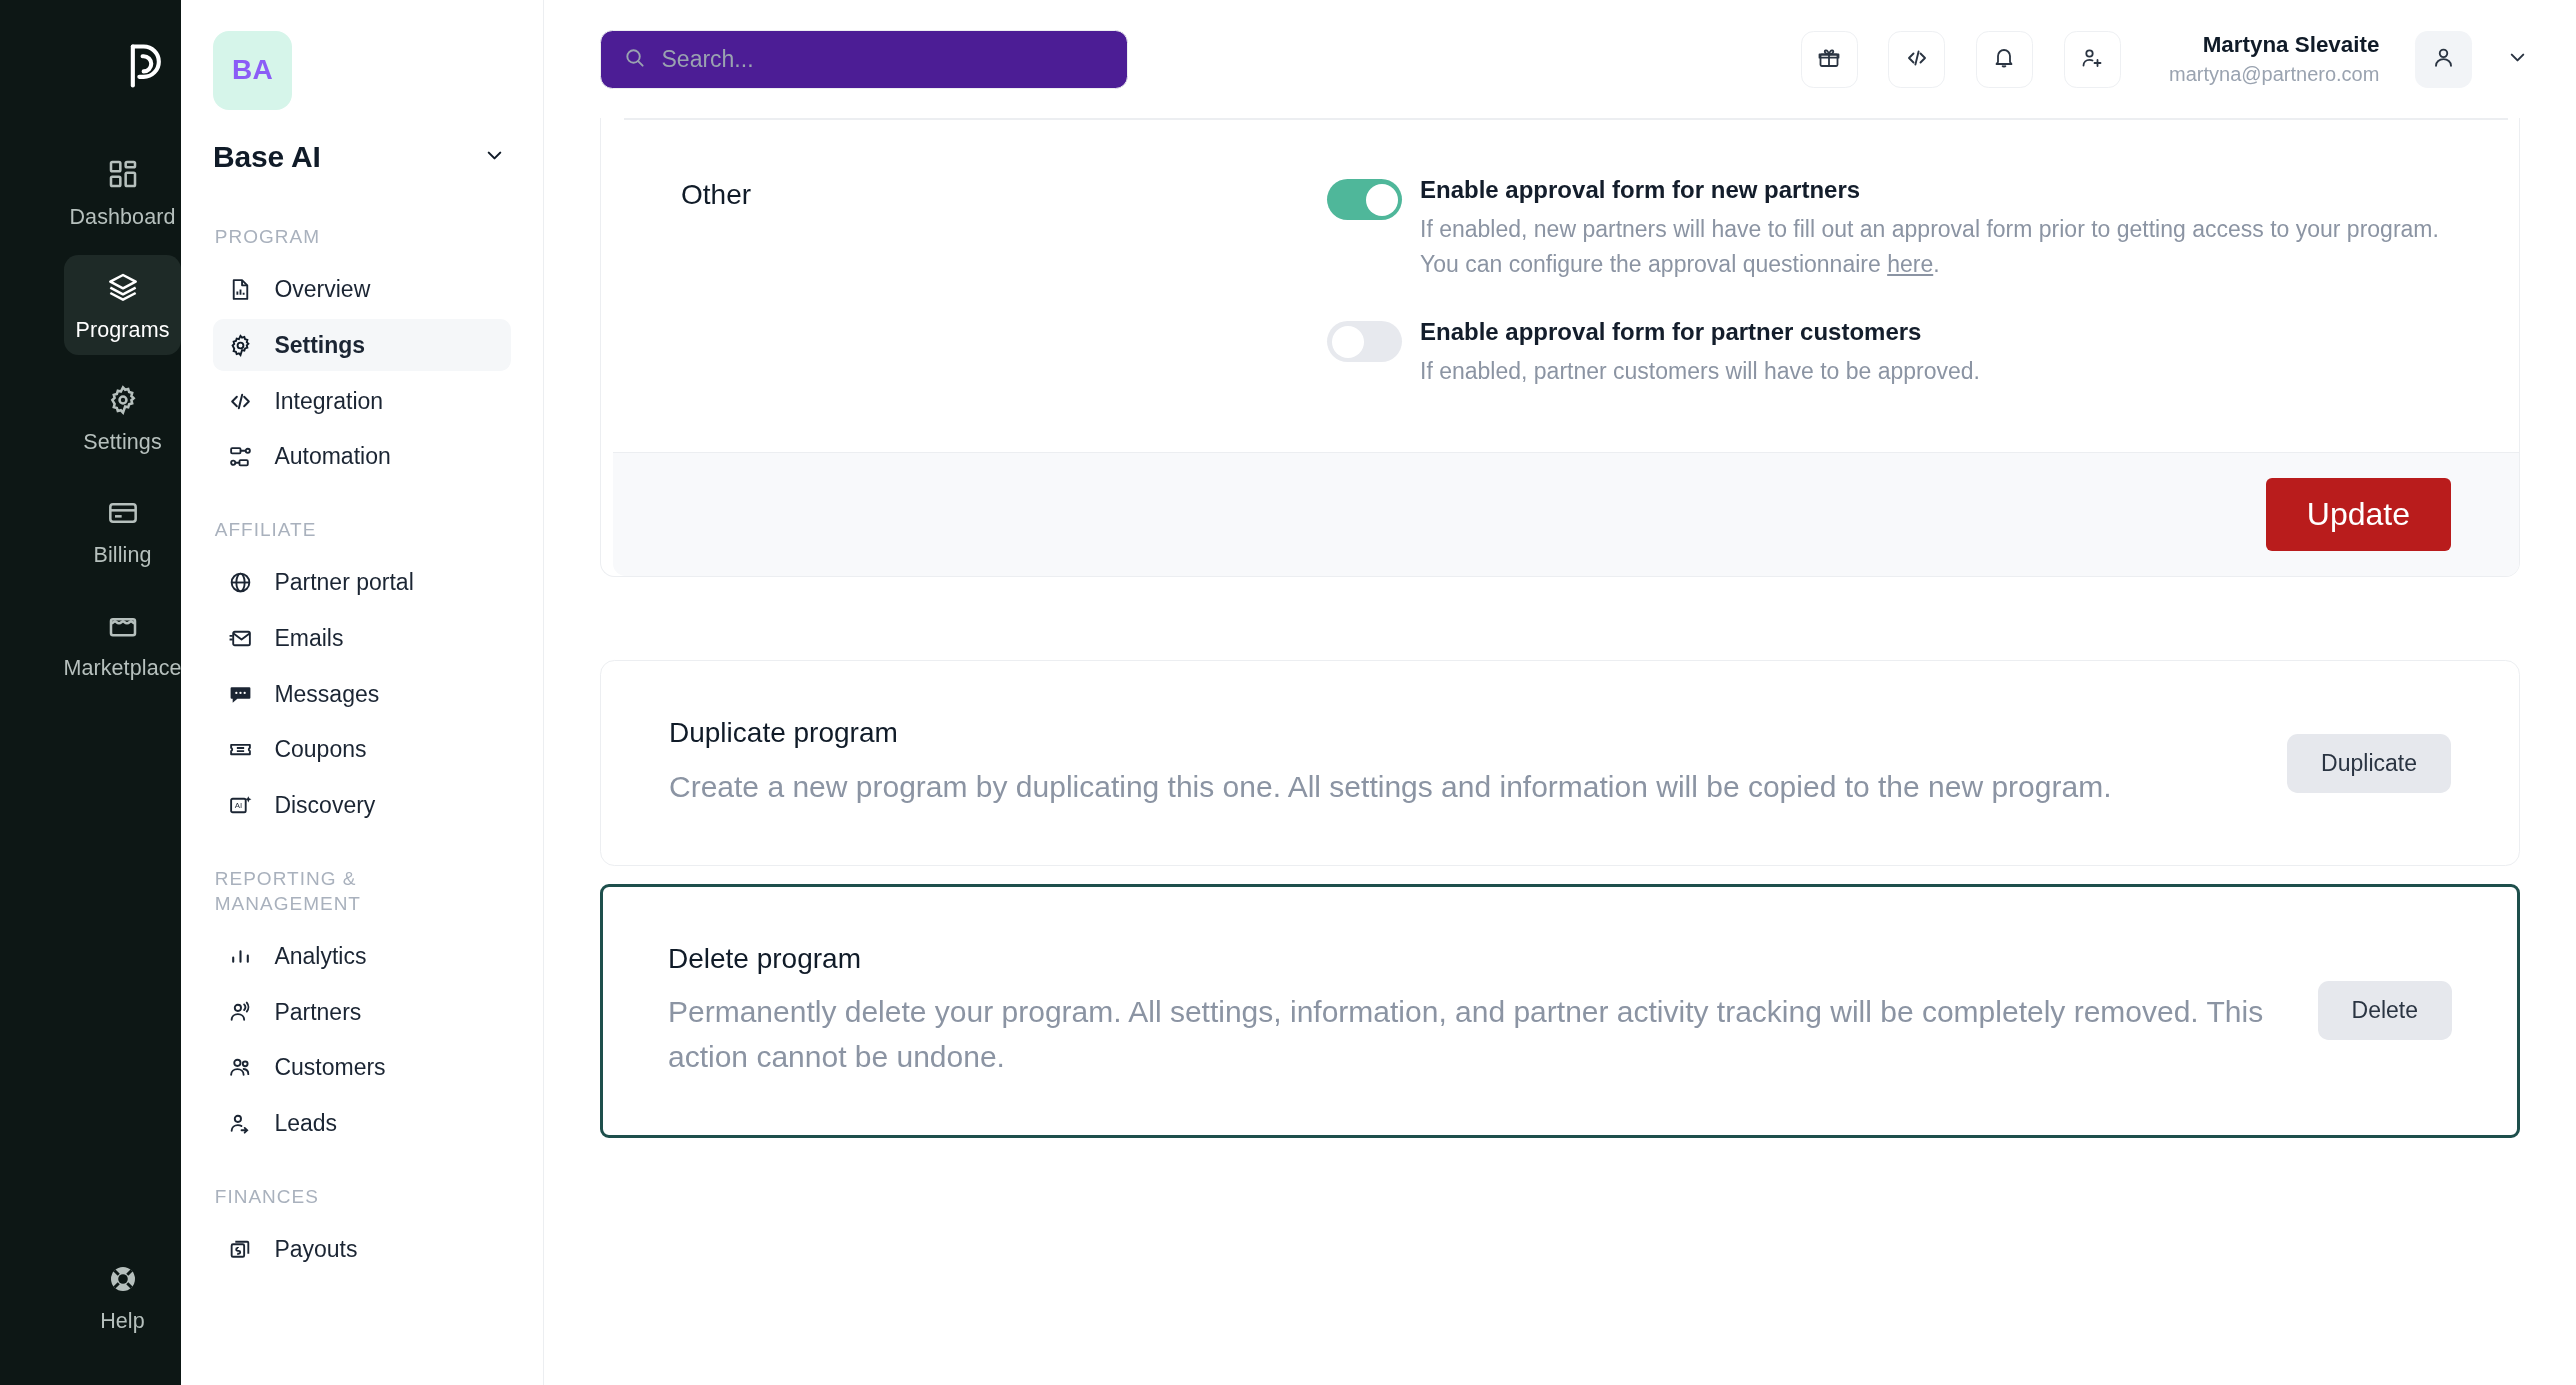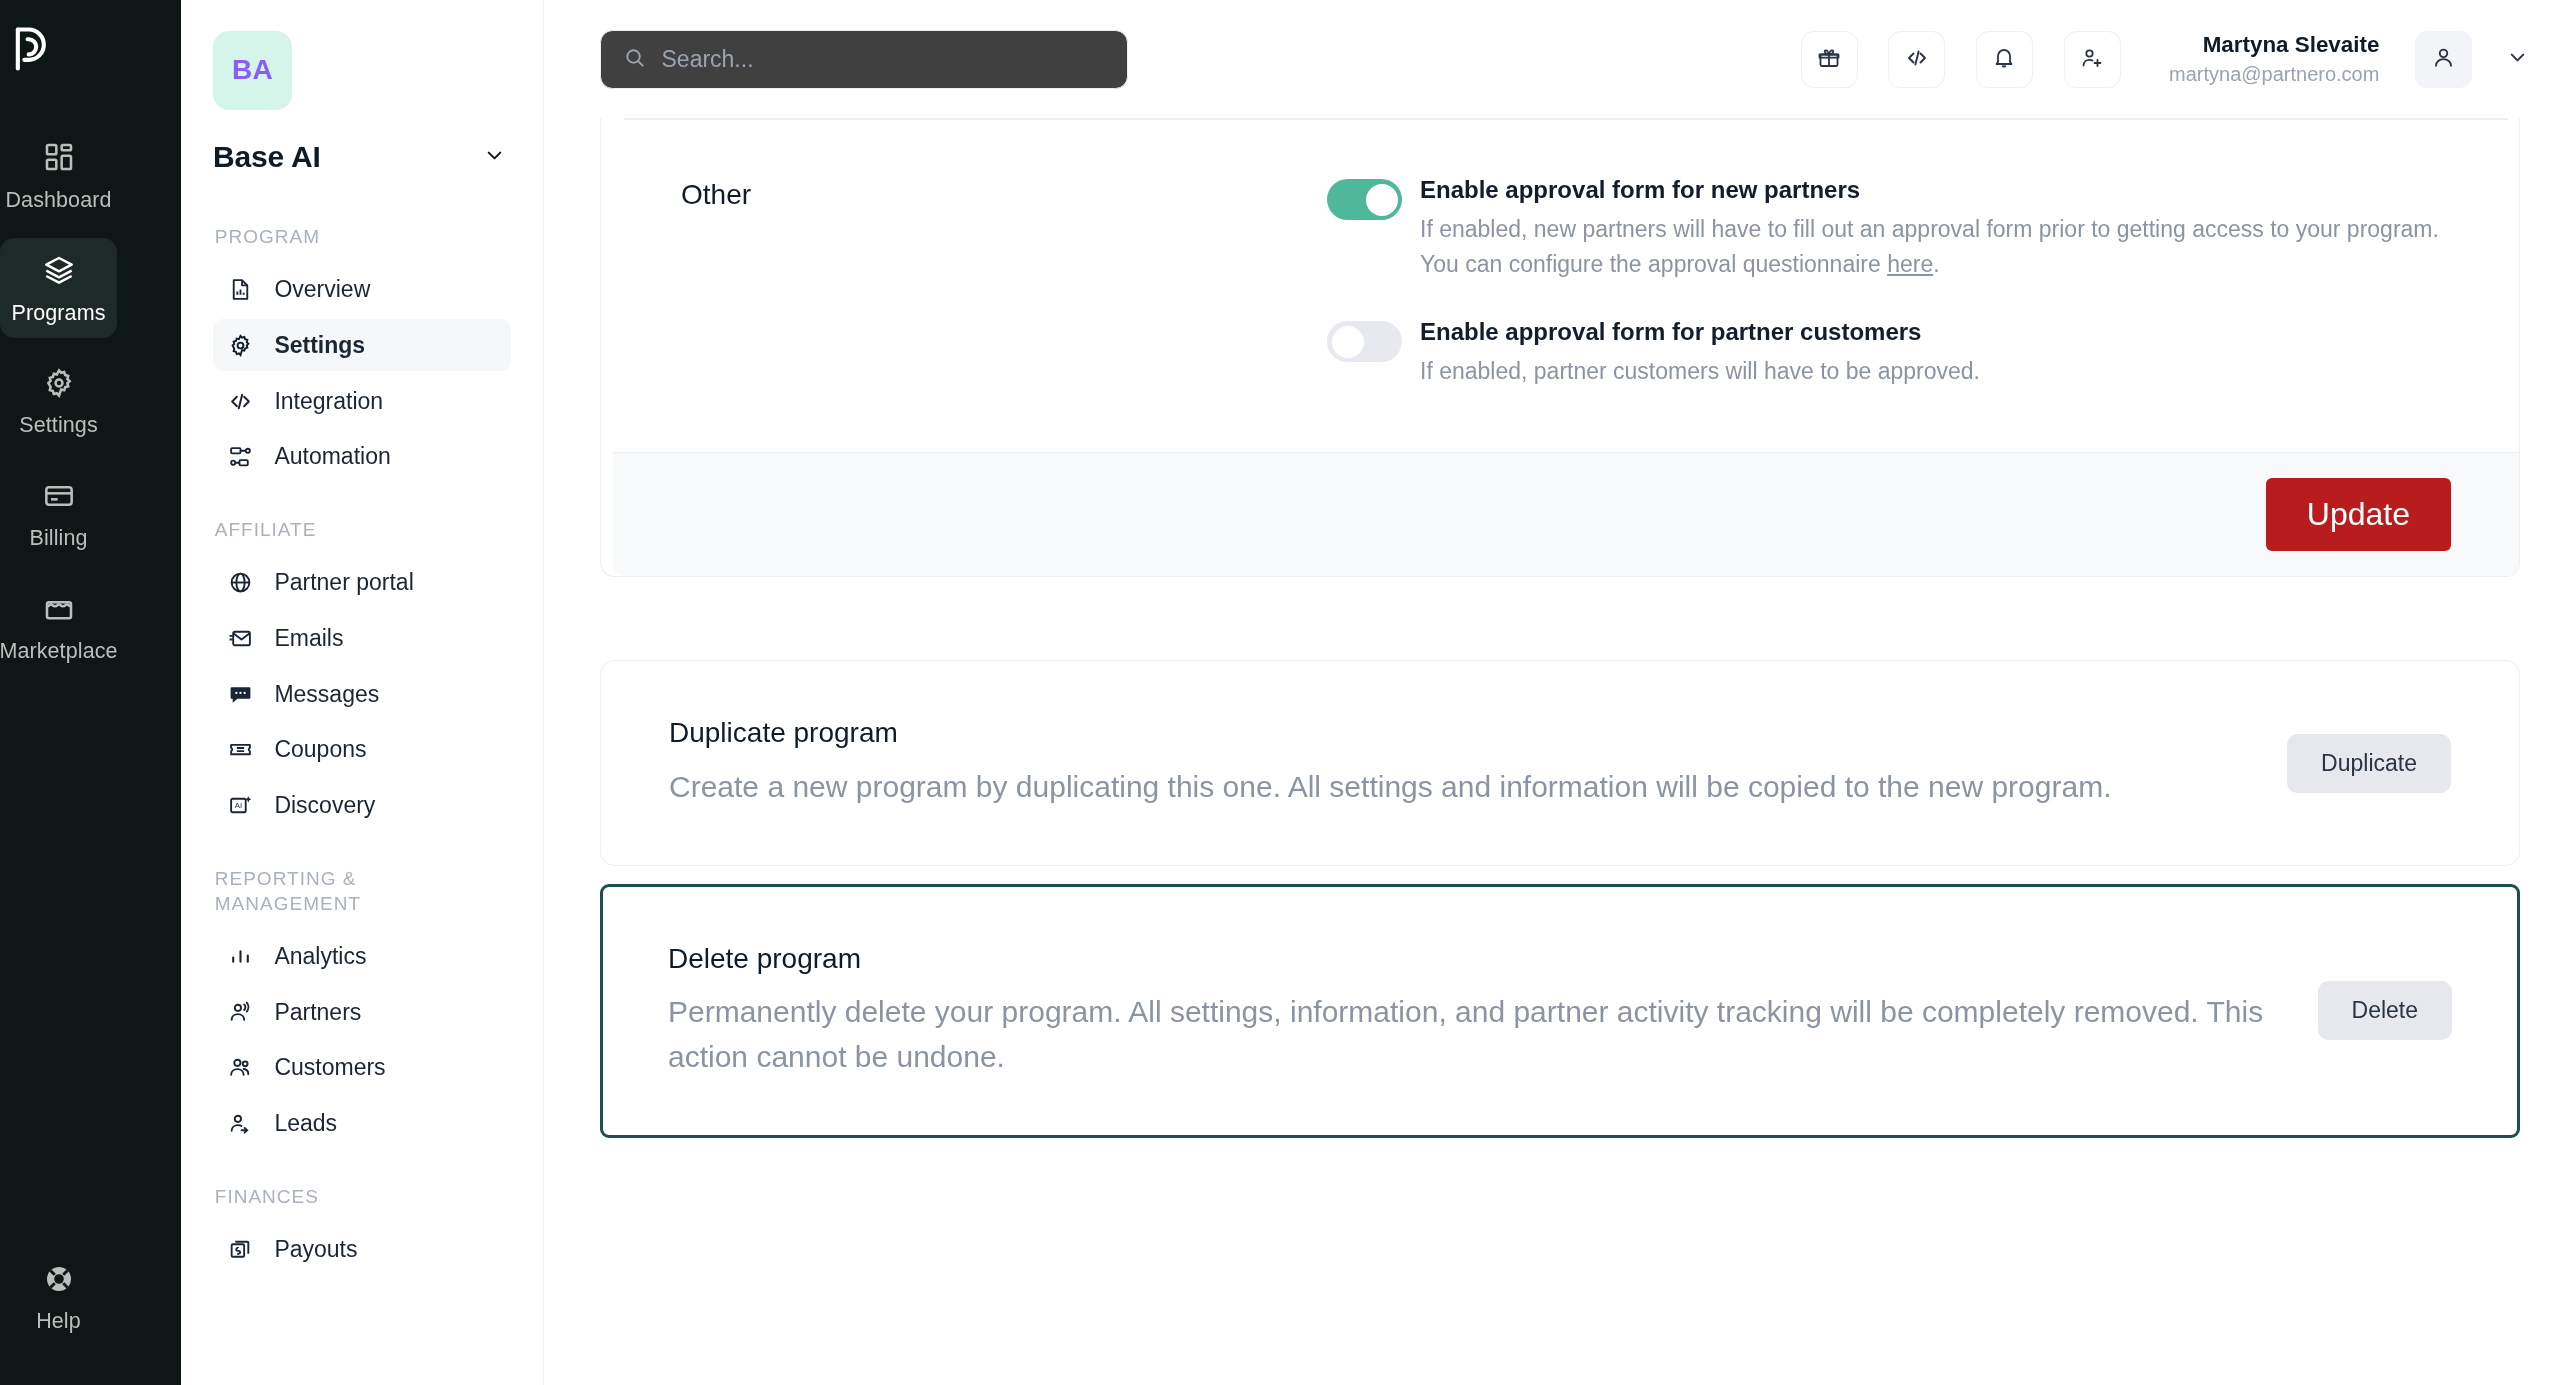--- a/index.html
+++ b/index.html
@@ -9,22 +9,22 @@
     font-family: "Liberation Sans", sans-serif;
     background: #ffffff;
     overflow: hidden;
   }
   .app { display: flex; width: 2576px; height: 1386px; }
 
   
   .rail {
     width: 181px; flex: 0 0 181px; height: 1386px;
     background: #0d1715;
-    display: flex; flex-direction: column; align-items: flex-start;
-    padding-top: 16px;
+    display: flex; flex-direction: column; align-items: flex-end;
+    padding-top: 33px;
   }
   .brand-logo { width: 66px; height: 66px; display: flex; align-items: center; justify-content: center; margin-bottom: 43px; }
   .rail-item {
     width: 117px; padding: 16px 0 12.6px 0; margin-bottom: 12.6px;
     border-radius: 14.4px;
     display: flex; flex-direction: column; align-items: center; gap: 11.7px;
     color: #b6c0bd; cursor: pointer;
   }
   .rail-item.active { background: #1e2a27; color: #ffffff; }
   .rail-item .lbl { font-size: 21.5px; letter-spacing: 0.1px; }
@@ -58,21 +58,21 @@
   }
   .nav-item.active { background: #f5f7f9; font-weight: 700; }
   .nav-item .ico { width: 27px; height: 27px; flex: 0 0 27px; display: flex; align-items: center; justify-content: center; }
 
   
   .main { flex: 1 1 auto; height: 1386px; background: #ffffff; display: flex; flex-direction: column; overflow: hidden; }
 
   .topbar { height: 118px; flex: 0 0 118px; display: flex; align-items: center; padding: 0 43px 0 56px; gap: 18px; }
   .search-box {
     width: 528px; height: 59px; border: 1.8px solid #eceef1; border-radius: 12.6px;
-    background: #404040; display: flex; align-items: center; gap: 16px; padding: 0 21.5px;
+    background: #4c1d95; display: flex; align-items: center; gap: 16px; padding: 0 21.5px;
   }
   .search-box input {
     border: 0; outline: 0; background: transparent; font-size: 23px;
     color: #8c96a4; font-family: "Liberation Sans", sans-serif; width: 100%;
   }
   .search-box input::placeholder { color: #9aa3b0; }
   .top-spacer { flex: 1 1 auto; }
   .icon-btn {
     width: 57px; height: 57px; border: 1.8px solid #eef0f3; border-radius: 12.6px;
     background: #ffffff; display: flex; align-items: center; justify-content: center;

